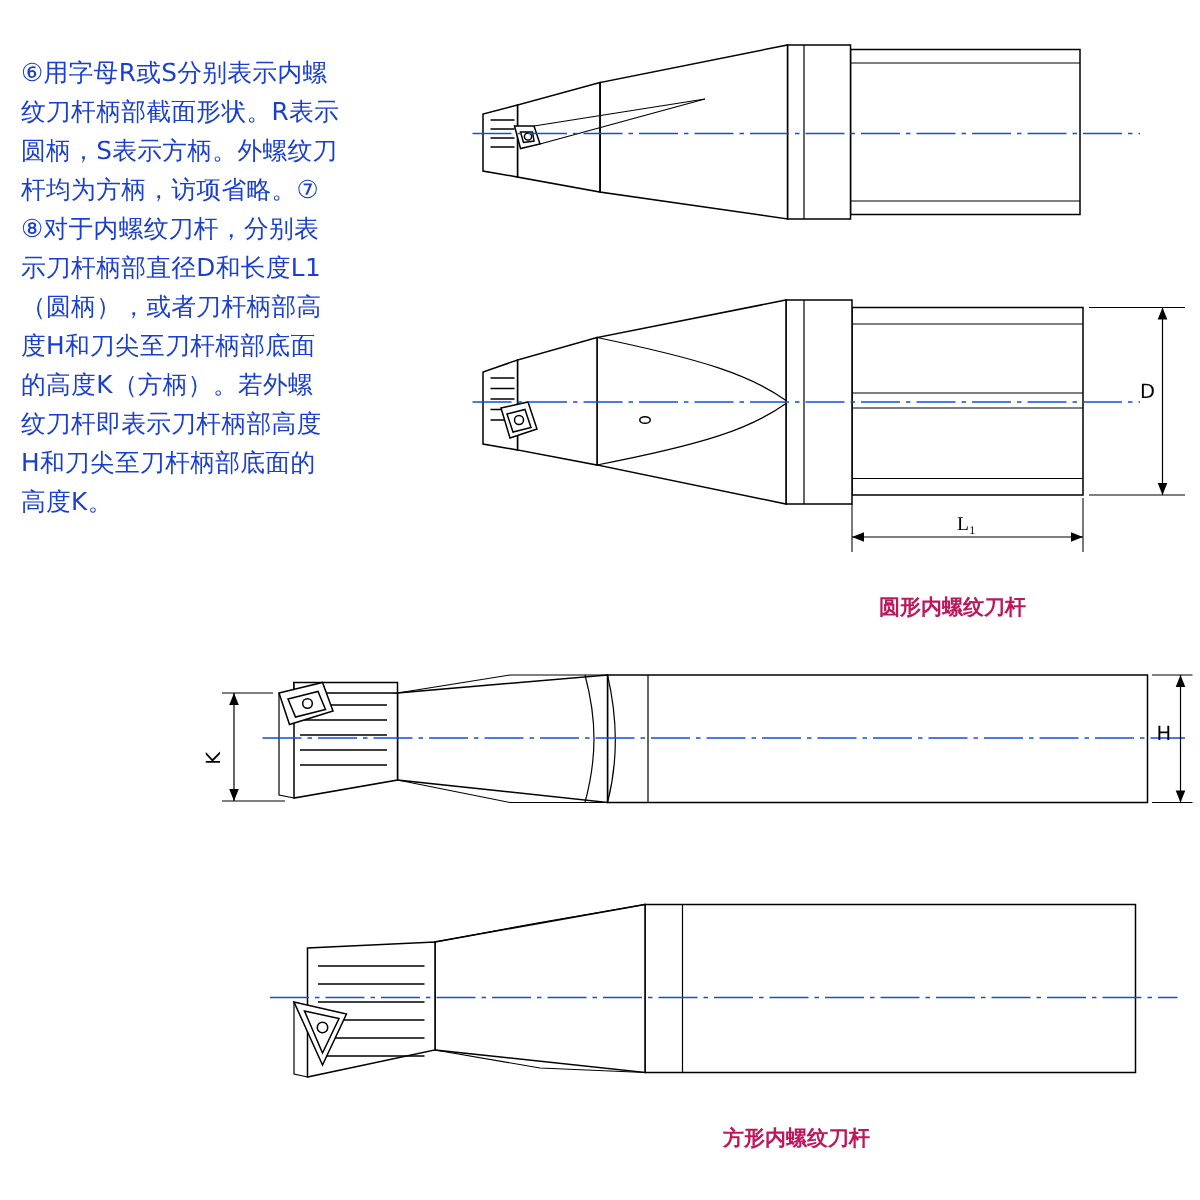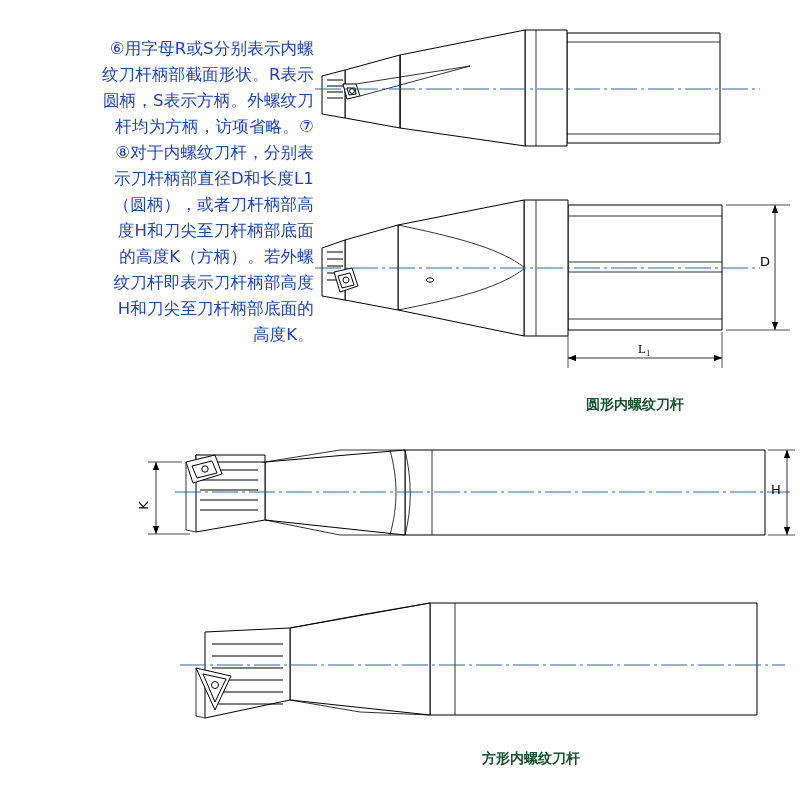--- a/index.html
+++ b/index.html
@@ -24,27 +24,26 @@
     left: 14px;
     top: 36px;
     width: 300px;
     color: #1a3fd0;
     font-size: 16.5px;
     line-height: 26px;
     letter-spacing: 0.2px;
     font-family: "DejaVu Sans", sans-serif;
     white-space: pre-wrap;
     font-weight: 500;
-    text-align: right;
   }
   .caption {
     position: absolute;
     font-size: 14px;
     font-weight: bold;
-    color: #14532d;
+    color: #be185d;
     font-family: "DejaVu Sans", sans-serif;
     white-space: nowrap;
   }
   .cap-round { left: 586px; top: 396px; }
   .cap-square { left: 482px; top: 750px; }
 
   .dim-label {
     position: absolute;
     font-size: 13px;
     color: #000;

